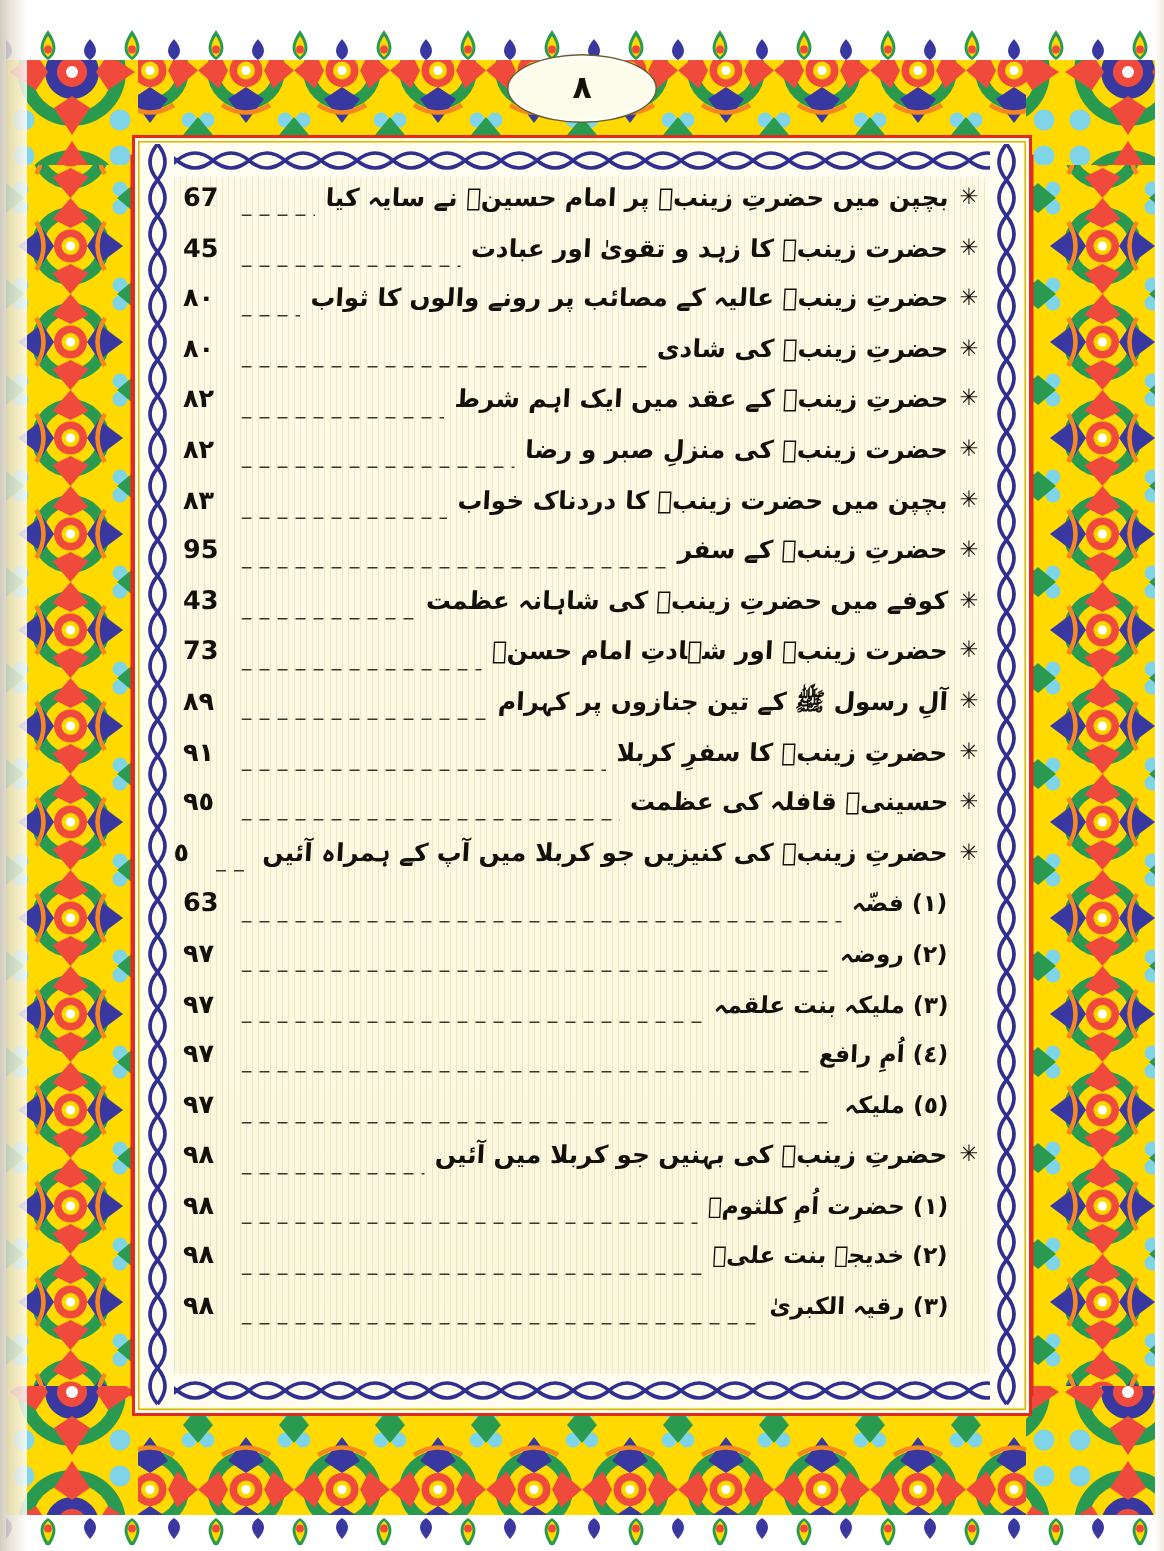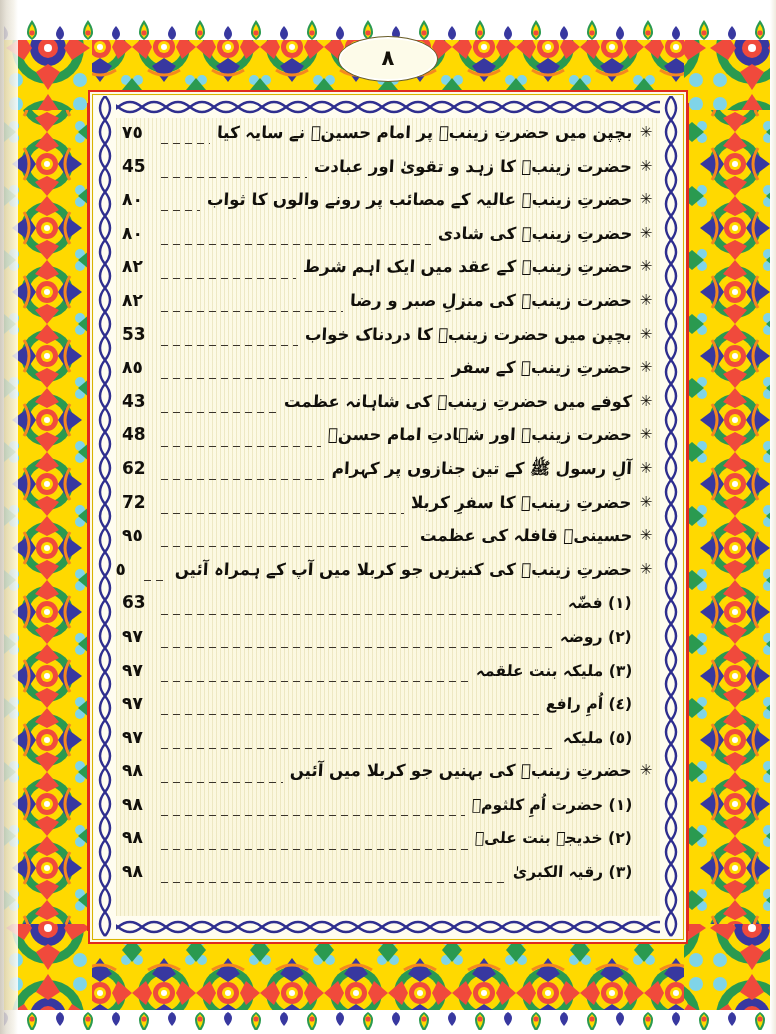--- a/index.html
+++ b/index.html
@@ -264,21 +264,21 @@
     <div class="oval"></div>
     <div class="num">٨</div>
   </div>
 
   <div class="paper">
     <div class="toc" id="toc-list">
         <div class="row">
           <span class="bullet">✳</span>
           <span class="title">بچپن میں حضرتِ زینبؑ پر امام حسینؑ نے سایہ کیا</span>
           <span class="leader"></span>
-          <span class="pageno">٧٥</span>
+          <span class="pageno">67</span>
         </div>
         <div class="row">
           <span class="bullet">✳</span>
           <span class="title">حضرت زینبؑ کا زہد و تقویٰ اور عبادت</span>
           <span class="leader"></span>
           <span class="pageno">45</span>
         </div>
         <div class="row">
           <span class="bullet">✳</span>
           <span class="title">حضرتِ زینبؑ عالیہ کے مصائب پر رونے والوں کا ثواب</span>
@@ -300,51 +300,51 @@
         <div class="row">
           <span class="bullet">✳</span>
           <span class="title">حضرت زینبؑ کی منزلِ صبر و رضا</span>
           <span class="leader"></span>
           <span class="pageno">٨٢</span>
         </div>
         <div class="row">
           <span class="bullet">✳</span>
           <span class="title">بچپن میں حضرت زینبؑ کا دردناک خواب</span>
           <span class="leader"></span>
-          <span class="pageno">53</span>
+          <span class="pageno">٨٣</span>
         </div>
         <div class="row">
           <span class="bullet">✳</span>
           <span class="title">حضرتِ زینبؑ کے سفر</span>
           <span class="leader"></span>
-          <span class="pageno">٨٥</span>
+          <span class="pageno">95</span>
         </div>
         <div class="row">
           <span class="bullet">✳</span>
           <span class="title">کوفے میں حضرتِ زینبؑ کی شاہانہ عظمت</span>
           <span class="leader"></span>
           <span class="pageno">43</span>
         </div>
         <div class="row">
           <span class="bullet">✳</span>
           <span class="title">حضرت زینبؑ اور شہادتِ امام حسنؑ</span>
           <span class="leader"></span>
-          <span class="pageno">48</span>
+          <span class="pageno">73</span>
         </div>
         <div class="row">
           <span class="bullet">✳</span>
           <span class="title">آلِ رسول ﷺ کے تین جنازوں پر کہرام</span>
           <span class="leader"></span>
-          <span class="pageno">62</span>
+          <span class="pageno">٨٩</span>
         </div>
         <div class="row">
           <span class="bullet">✳</span>
           <span class="title">حضرتِ زینبؑ کا سفرِ کربلا</span>
           <span class="leader"></span>
-          <span class="pageno">72</span>
+          <span class="pageno">٩١</span>
         </div>
         <div class="row">
           <span class="bullet">✳</span>
           <span class="title">حسینیؑ قافلہ کی عظمت</span>
           <span class="leader"></span>
           <span class="pageno">٩٥</span>
         </div>
         <div class="row">
           <span class="bullet">✳</span>
           <span class="title">حضرتِ زینبؑ کی کنیزیں جو کربلا میں آپ کے ہمراہ آئیں</span>

